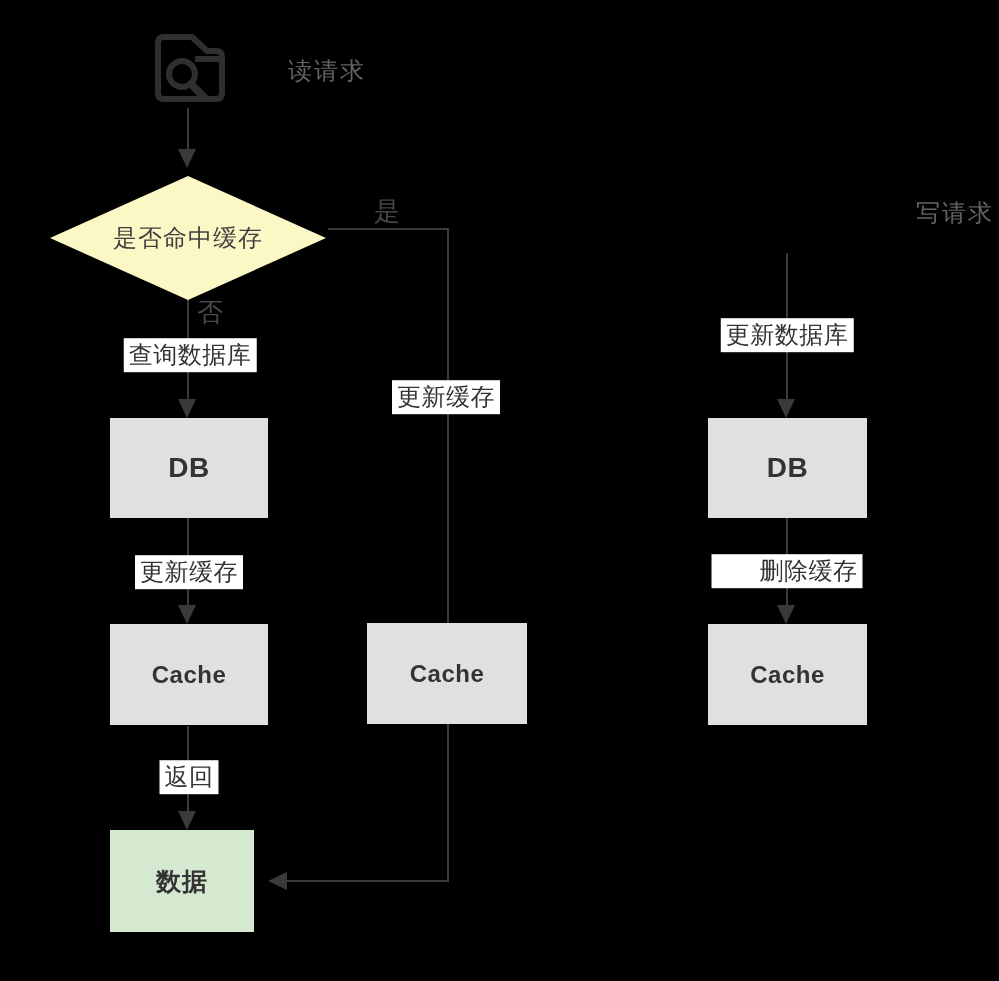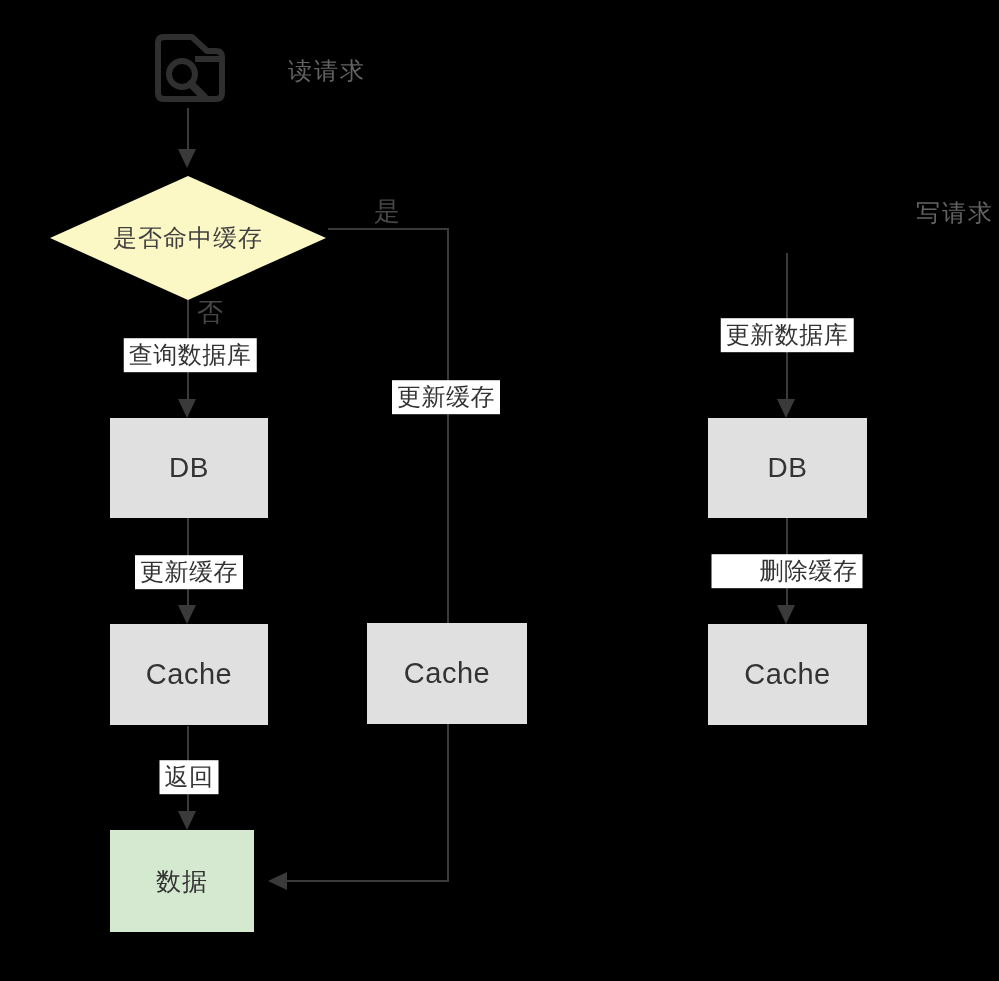--- a/index.html
+++ b/index.html
@@ -11,23 +11,23 @@
   
   .vline, .hline { position:absolute; background:#3a3a3a; }
   .arr-down { position:absolute; width:0; height:0;
     border-left:9px solid transparent; border-right:9px solid transparent;
     border-top:19px solid #3a3a3a; }
   .arr-left { position:absolute; width:0; height:0;
     border-top:9px solid transparent; border-bottom:9px solid transparent;
     border-right:19px solid #3a3a3a; }
   
   .node { position:absolute; display:flex; align-items:center; justify-content:center;
-    background:#e0e0e0; color:#333333; font-size:28px; letter-spacing:0.5px; }
+    background:#e0e0e0; color:#333333; font-size:28px; letter-spacing:0.5px;font-weight:bold; }
   .node.green { background:#d5e8d0; }
-  .node .cache-txt { font-size:29px; }
+  .node .cache-txt { font-size:24px; }
   .node .cjk-txt { font-size:25px; letter-spacing:1px; }
   .diamond { position:absolute; background:#fcf8c5;
     clip-path:polygon(50% 0, 100% 50%, 50% 100%, 0 50%);
     display:flex; align-items:center; justify-content:center;
     color:#3f3f3f; font-size:24px; letter-spacing:1px; }
   
   .elabel { position:absolute; transform:translate(-50%,-50%);
     background:#ffffff; color:#333333; font-size:24px; line-height:1.15;
     padding:3px 5px; white-space:nowrap; letter-spacing:0.5px; }
   .plabel { position:absolute; transform:translate(-50%,-50%);

